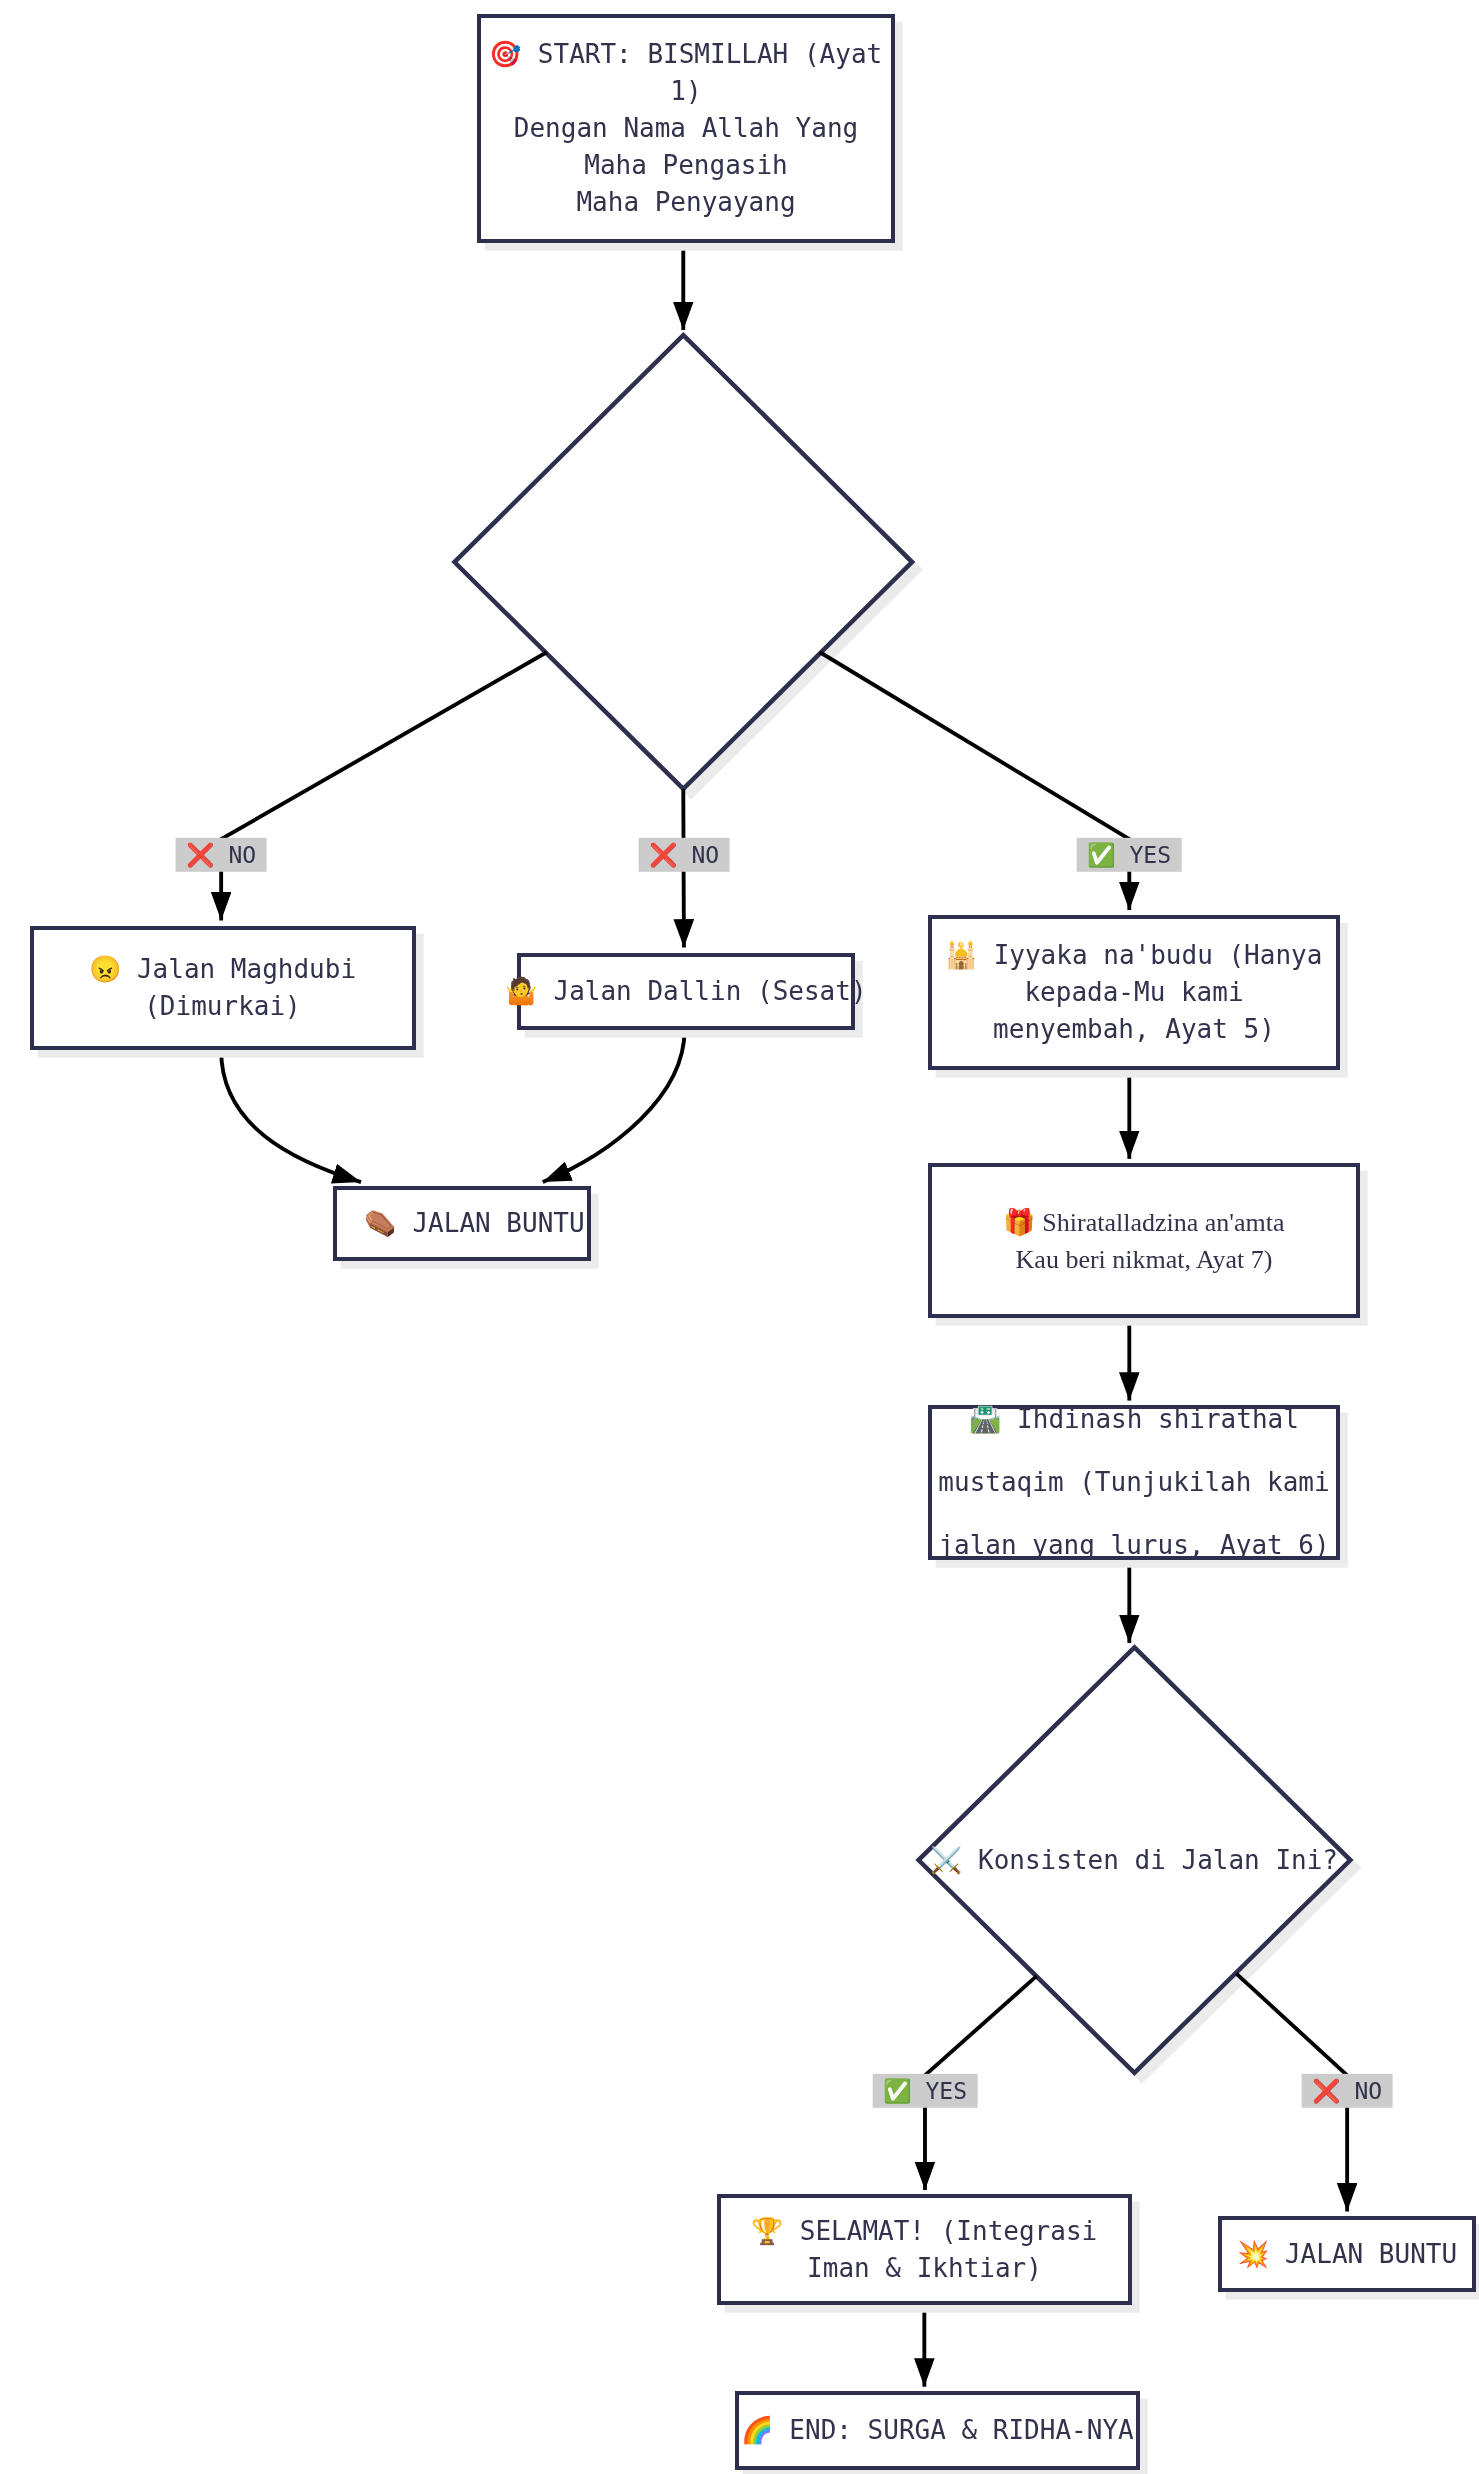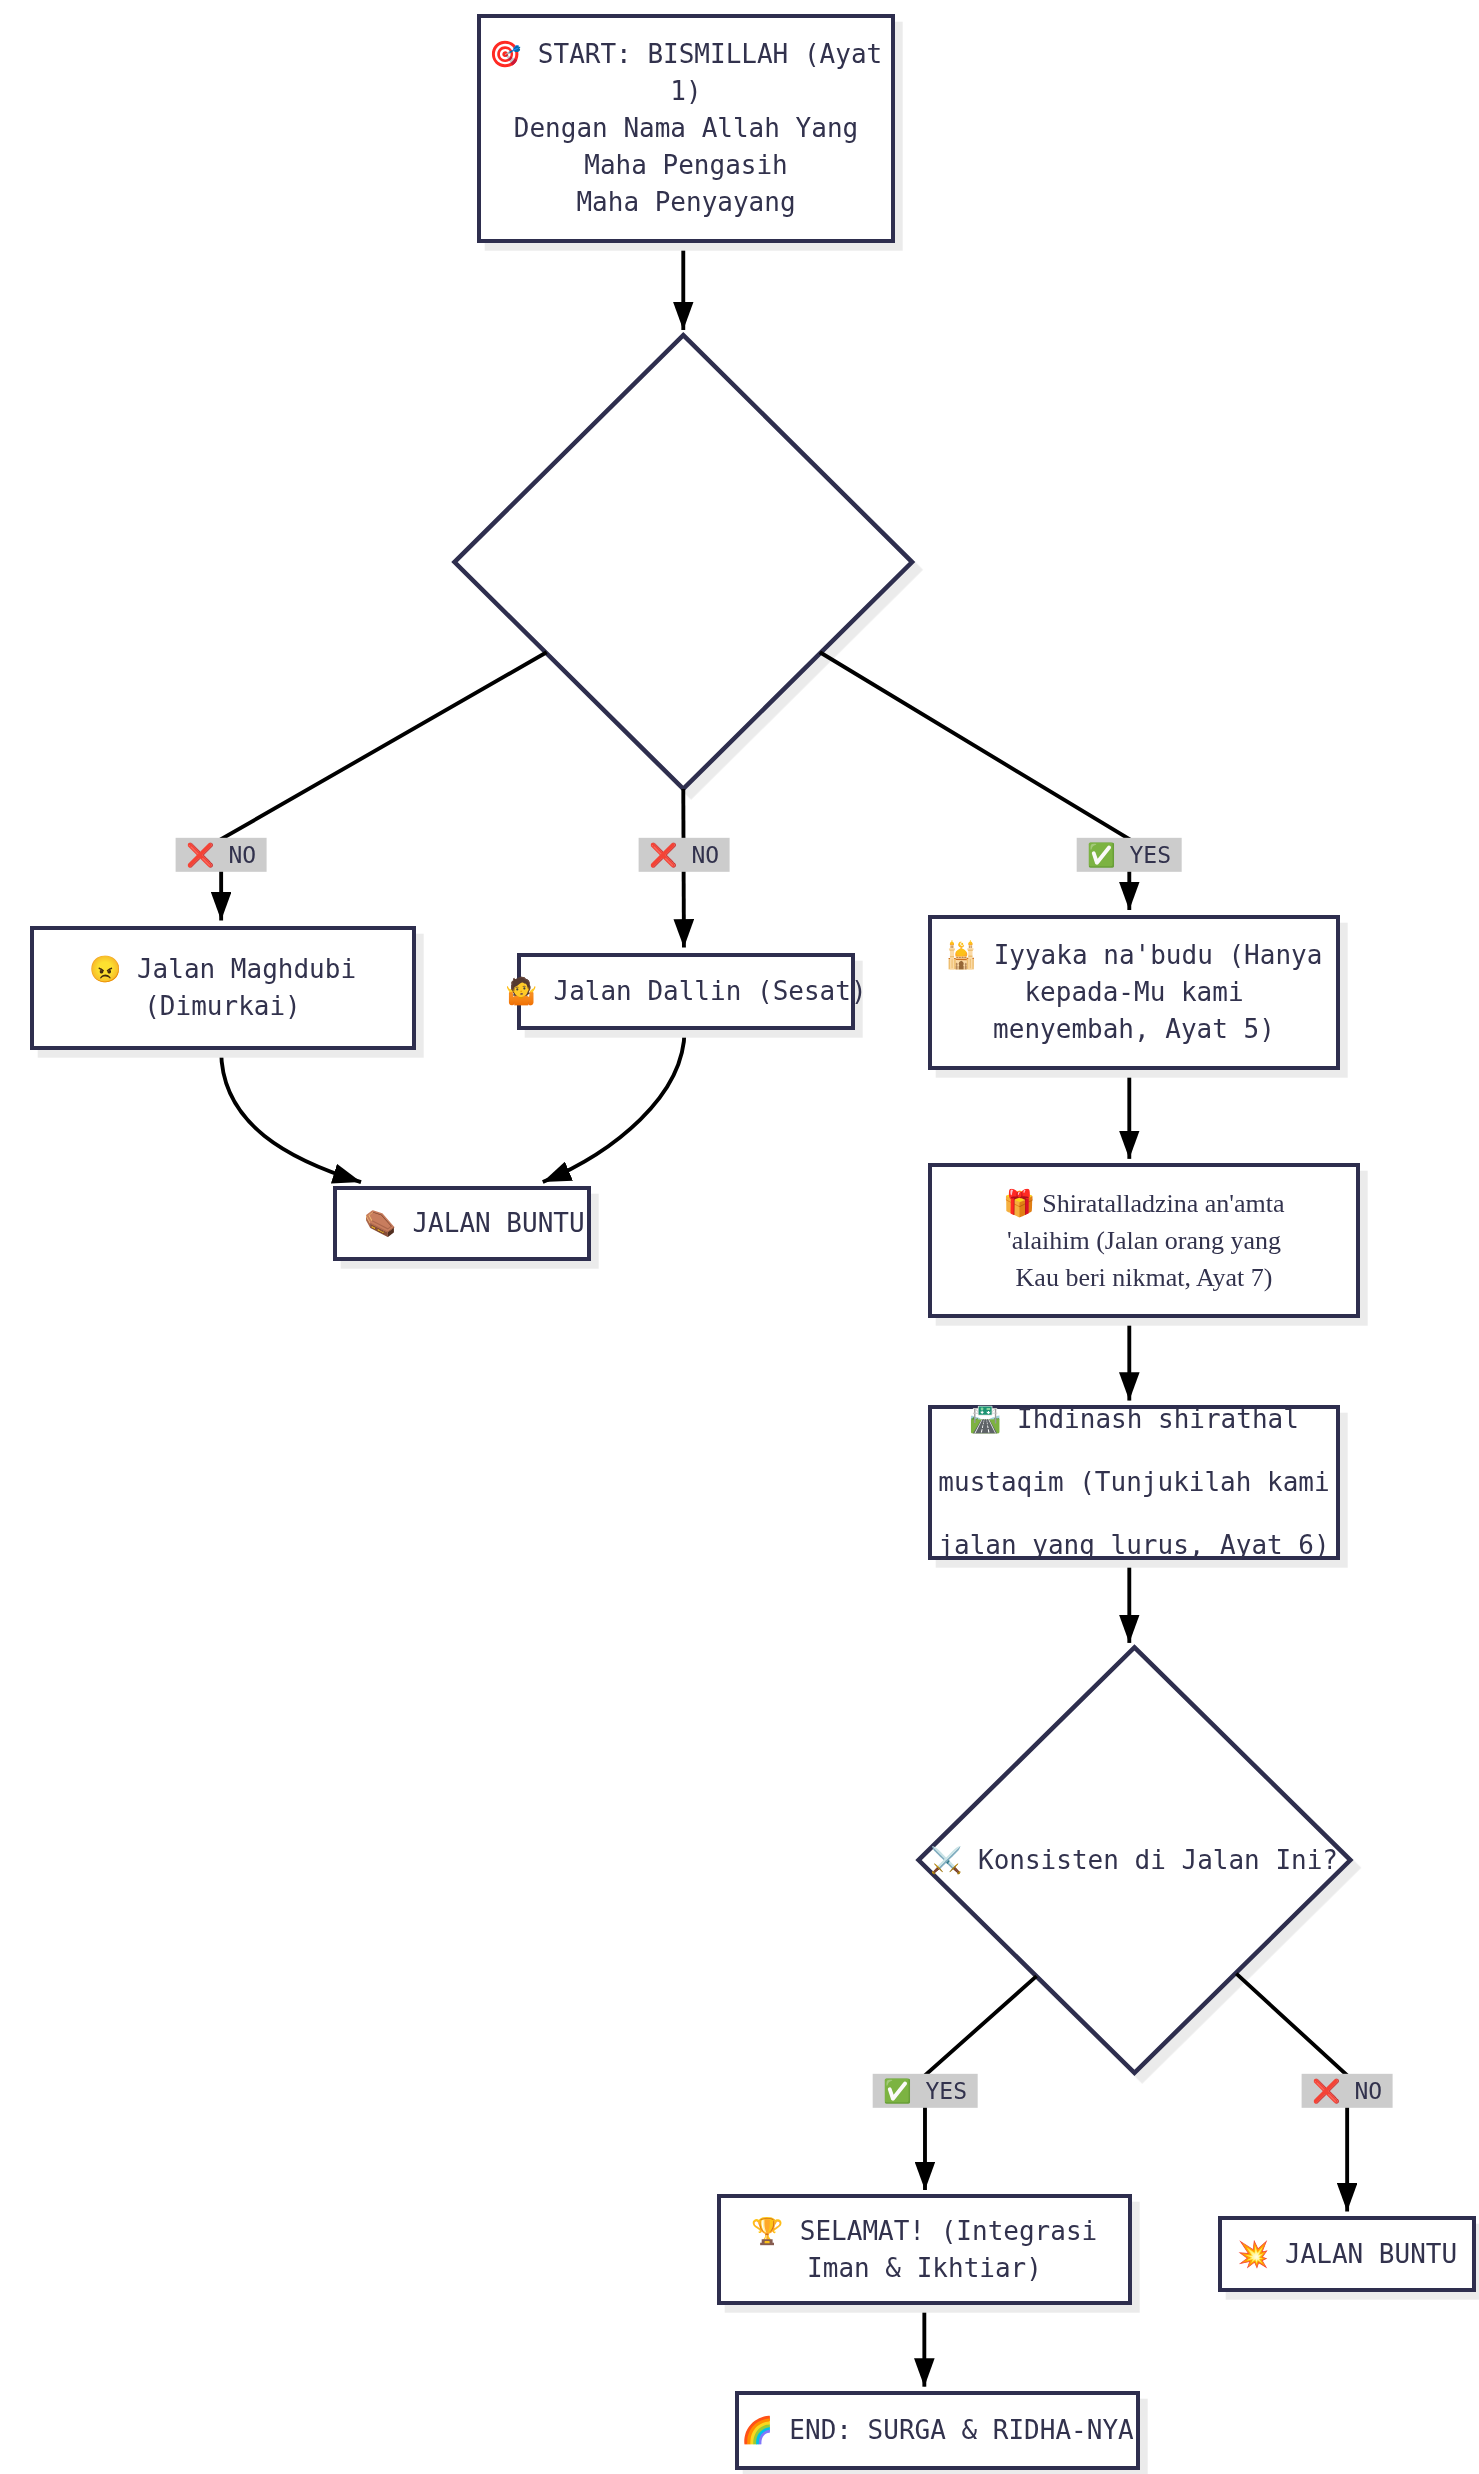--- a/index.html
+++ b/index.html
@@ -89,21 +89,20 @@
   </div>
 
   <div class="node" style="left:928px; top:915px; width:412px; height:155px;">
     <div>🕌 Iyyaka na'budu (Hanya</div>
     <div>kepada-Mu kami</div>
     <div>menyembah, Ayat 5)</div>
   </div>
 
   <div class="node" style="left:928px; top:1163px; width:432px; height:155px;font-family:Liberation Serif, serif;">
     <div>🎁 Shiratalladzina an'amta</div>
-    <div>'alaihim (Jalan orang yang</div>
     <div>Kau beri nikmat, Ayat 7)</div>
   </div>
 
   <div class="node" style="left:928px; top:1405px; width:412px; height:155px;gap:26px;">
     <div>🛣️ Ihdinash shirathal</div>
     <div>mustaqim (Tunjukilah kami</div>
     <div>jalan yang lurus, Ayat 6)</div>
   </div>
 
   <div class="node" style="left:717px; top:2194px; width:415px; height:111px;">

